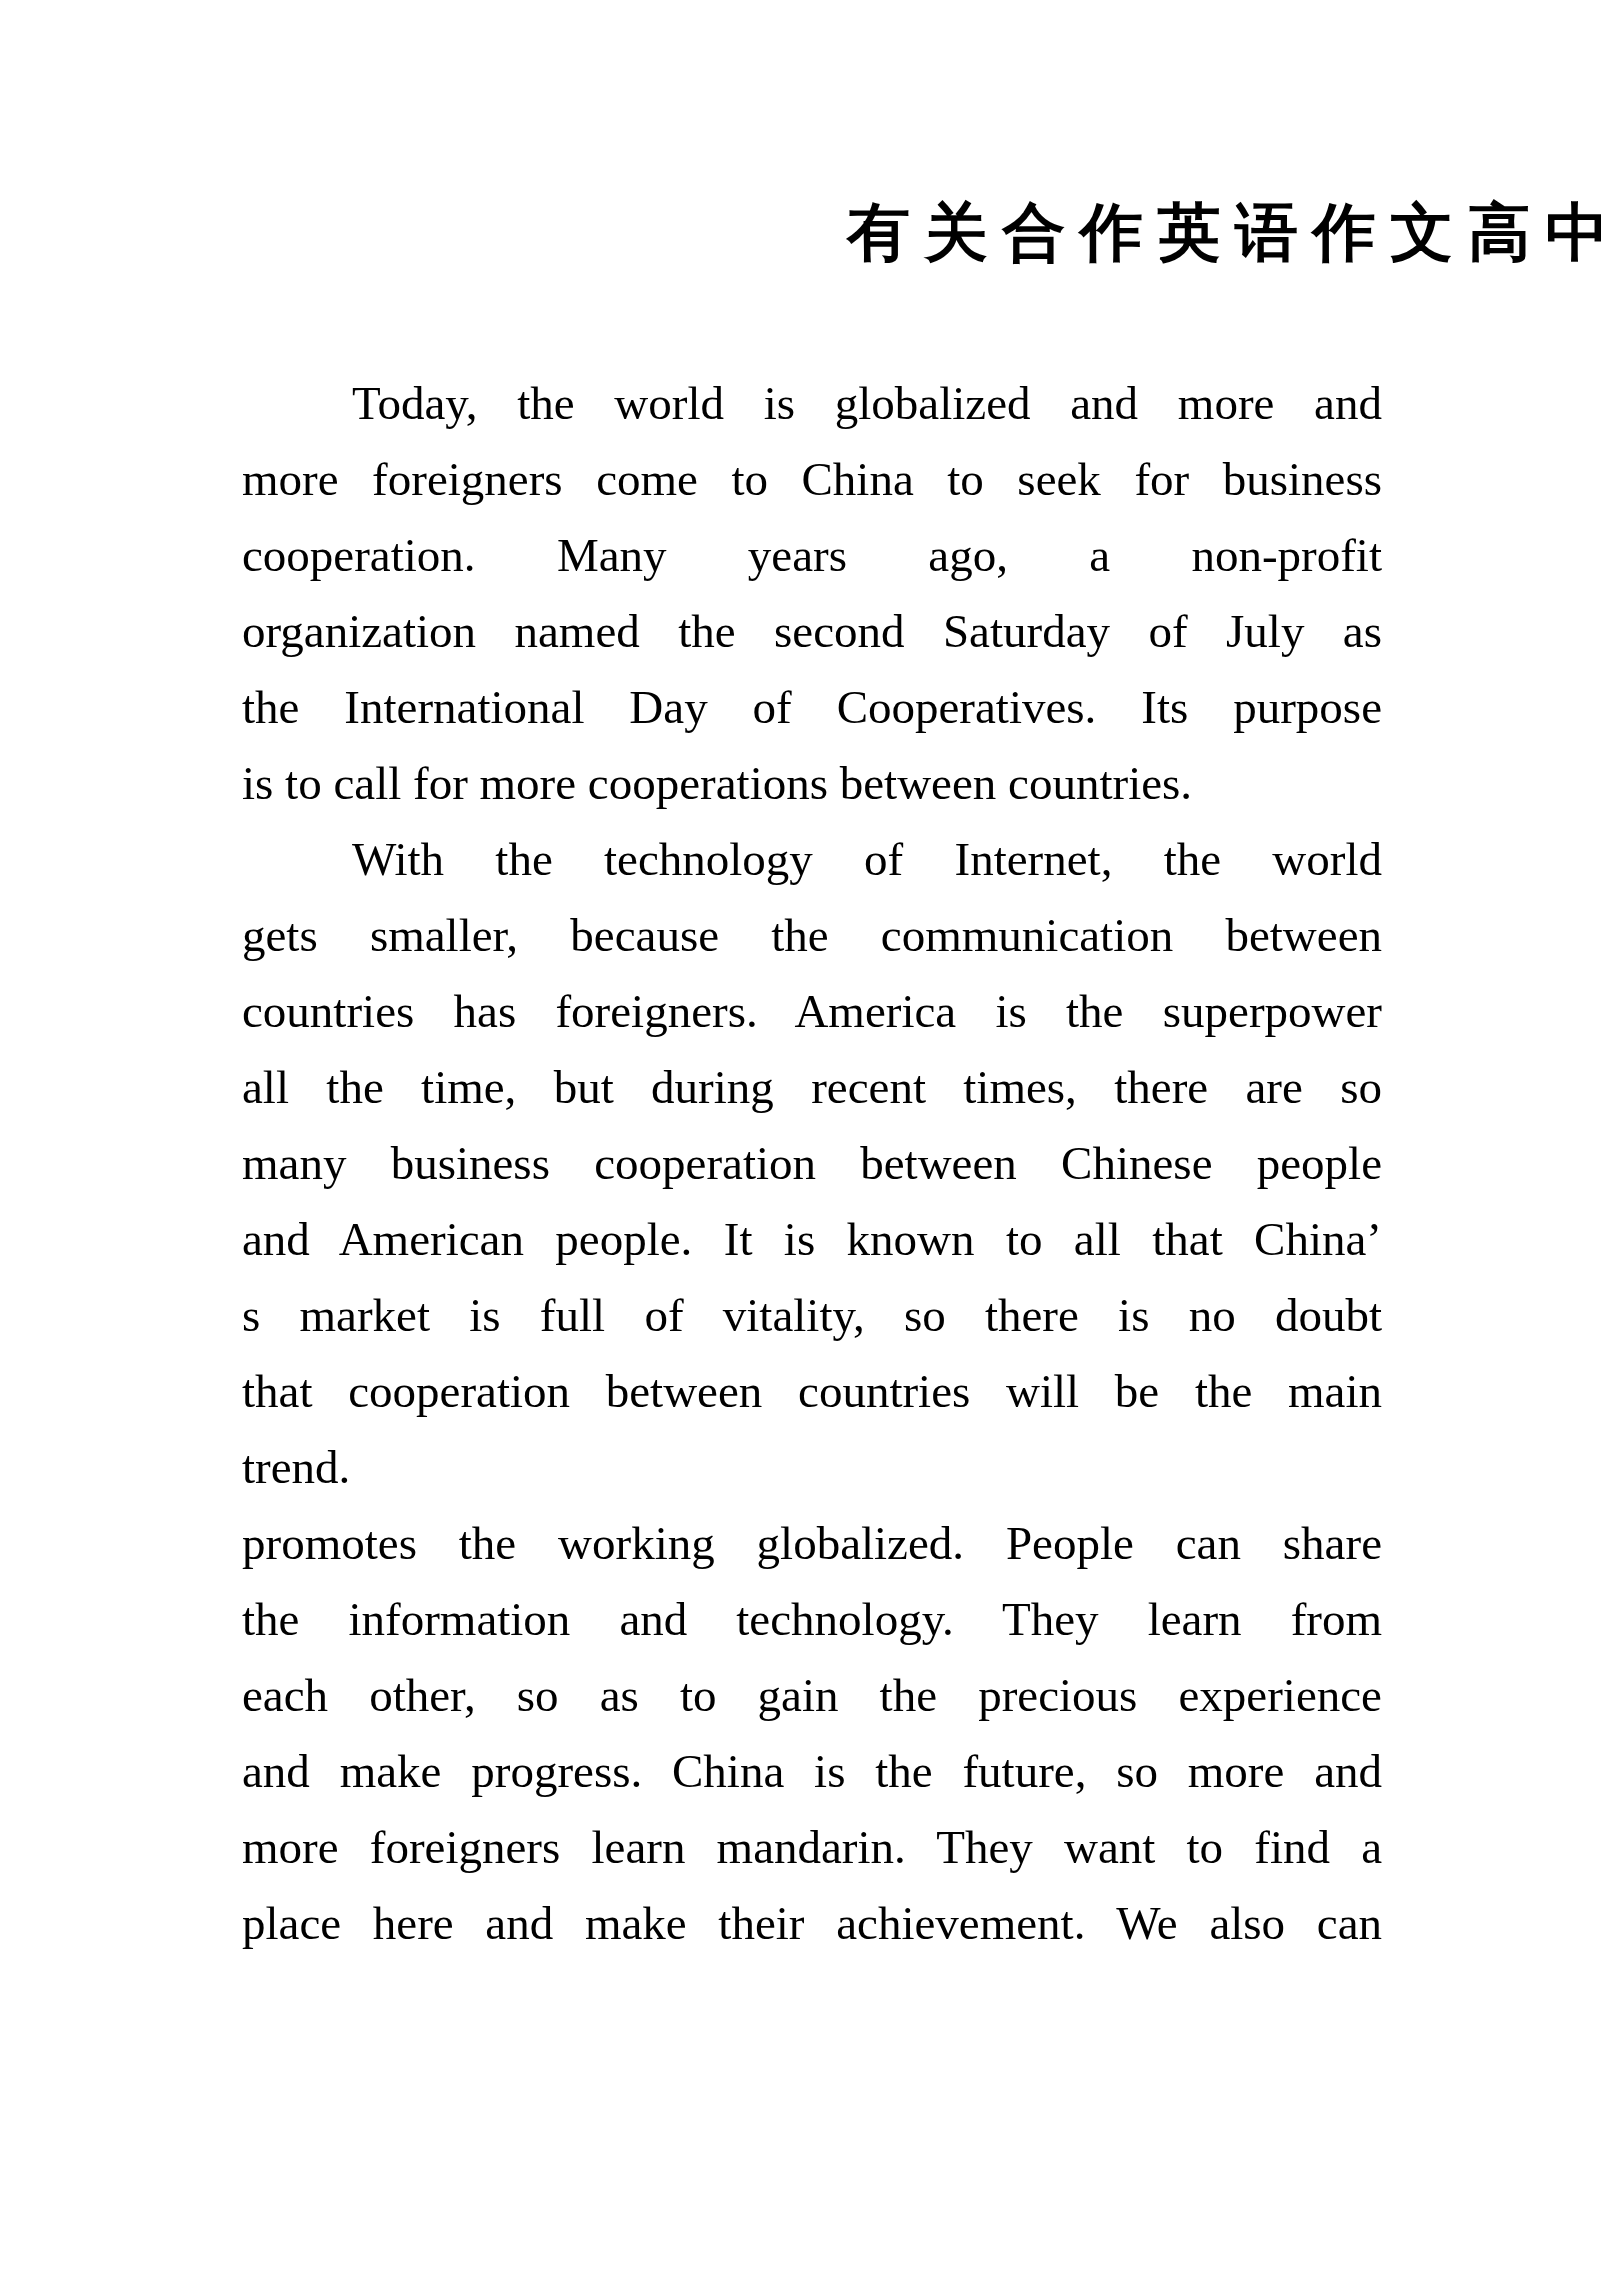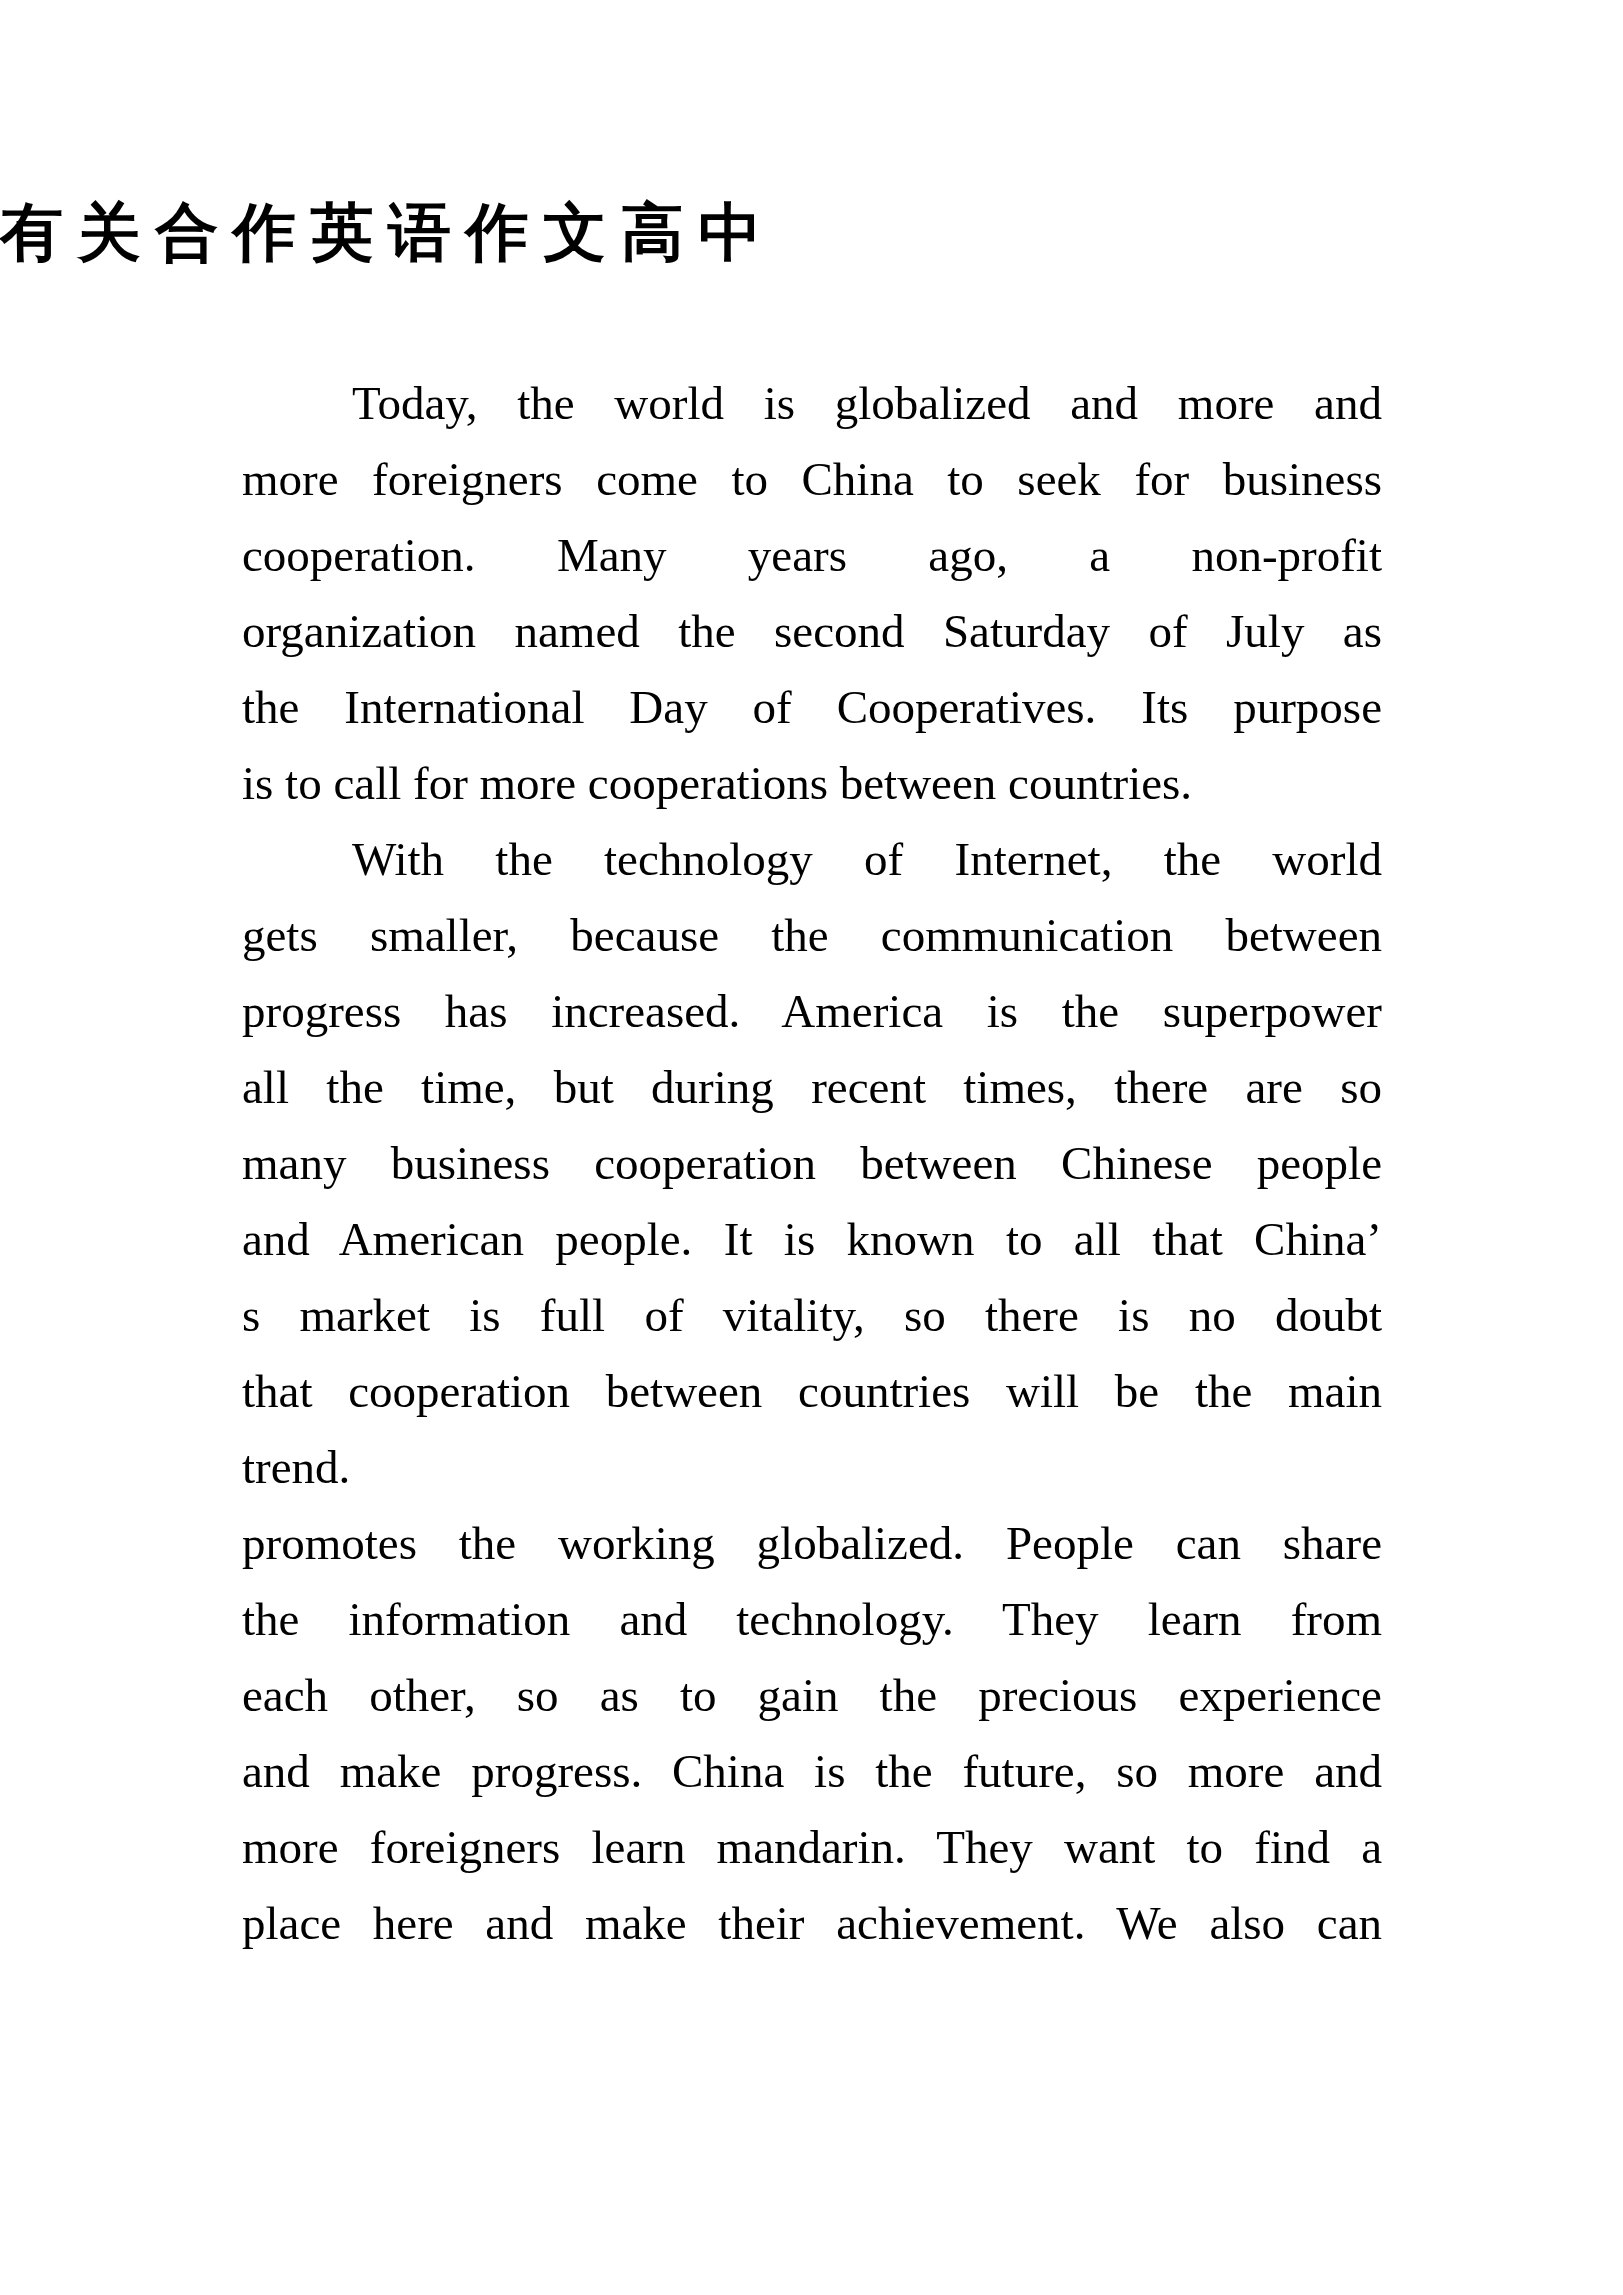--- a/index.html
+++ b/index.html
@@ -14,21 +14,21 @@
     background: #ffffff;
     color: #000000;
     font-family: "Liberation Serif", "DejaVu Serif", serif;
     overflow: hidden;
   }
   .doc-title {
     position: absolute;
     top: 194px;
     left: 0;
     width: 100%;
-    text-align: left;
+    text-align: right;
     font-size: 63px;
     line-height: 79px;
     font-weight: 700;
     letter-spacing: 14.6px;
     white-space: nowrap;
   }
   .doc-body {
     position: absolute;
     top: 365px;
     left: 242px;
@@ -64,21 +64,21 @@
         <div class="line indent">Today, the world is globalized and more and</div>
         <div class="line">more foreigners come to China to seek for business</div>
         <div class="line">cooperation. Many years ago, a non-profit</div>
         <div class="line">organization named the second Saturday of July as</div>
         <div class="line">the International Day of Cooperatives. Its purpose</div>
         <div class="line para-end">is to call for more cooperations between countries.</div>
       </div>
       <div class="para">
         <div class="line indent">With the technology of Internet, the world</div>
         <div class="line">gets smaller, because the communication between</div>
-        <div class="line">progress has increased. America is the superpower</div>
+        <div class="line">countries has foreigners. America is the superpower</div>
         <div class="line">all the time, but during recent times, there are so</div>
         <div class="line">many business cooperation between Chinese people</div>
         <div class="line">and American people. It is known to all that China’</div>
         <div class="line">s market is full of vitality, so there is no doubt</div>
         <div class="line">that cooperation between countries will be the main</div>
         <div class="line para-end">trend.</div>
       </div>
       <div class="para">
         <div class="line">promotes the working globalized. People can share</div>
         <div class="line">the information and technology. They learn from</div>

